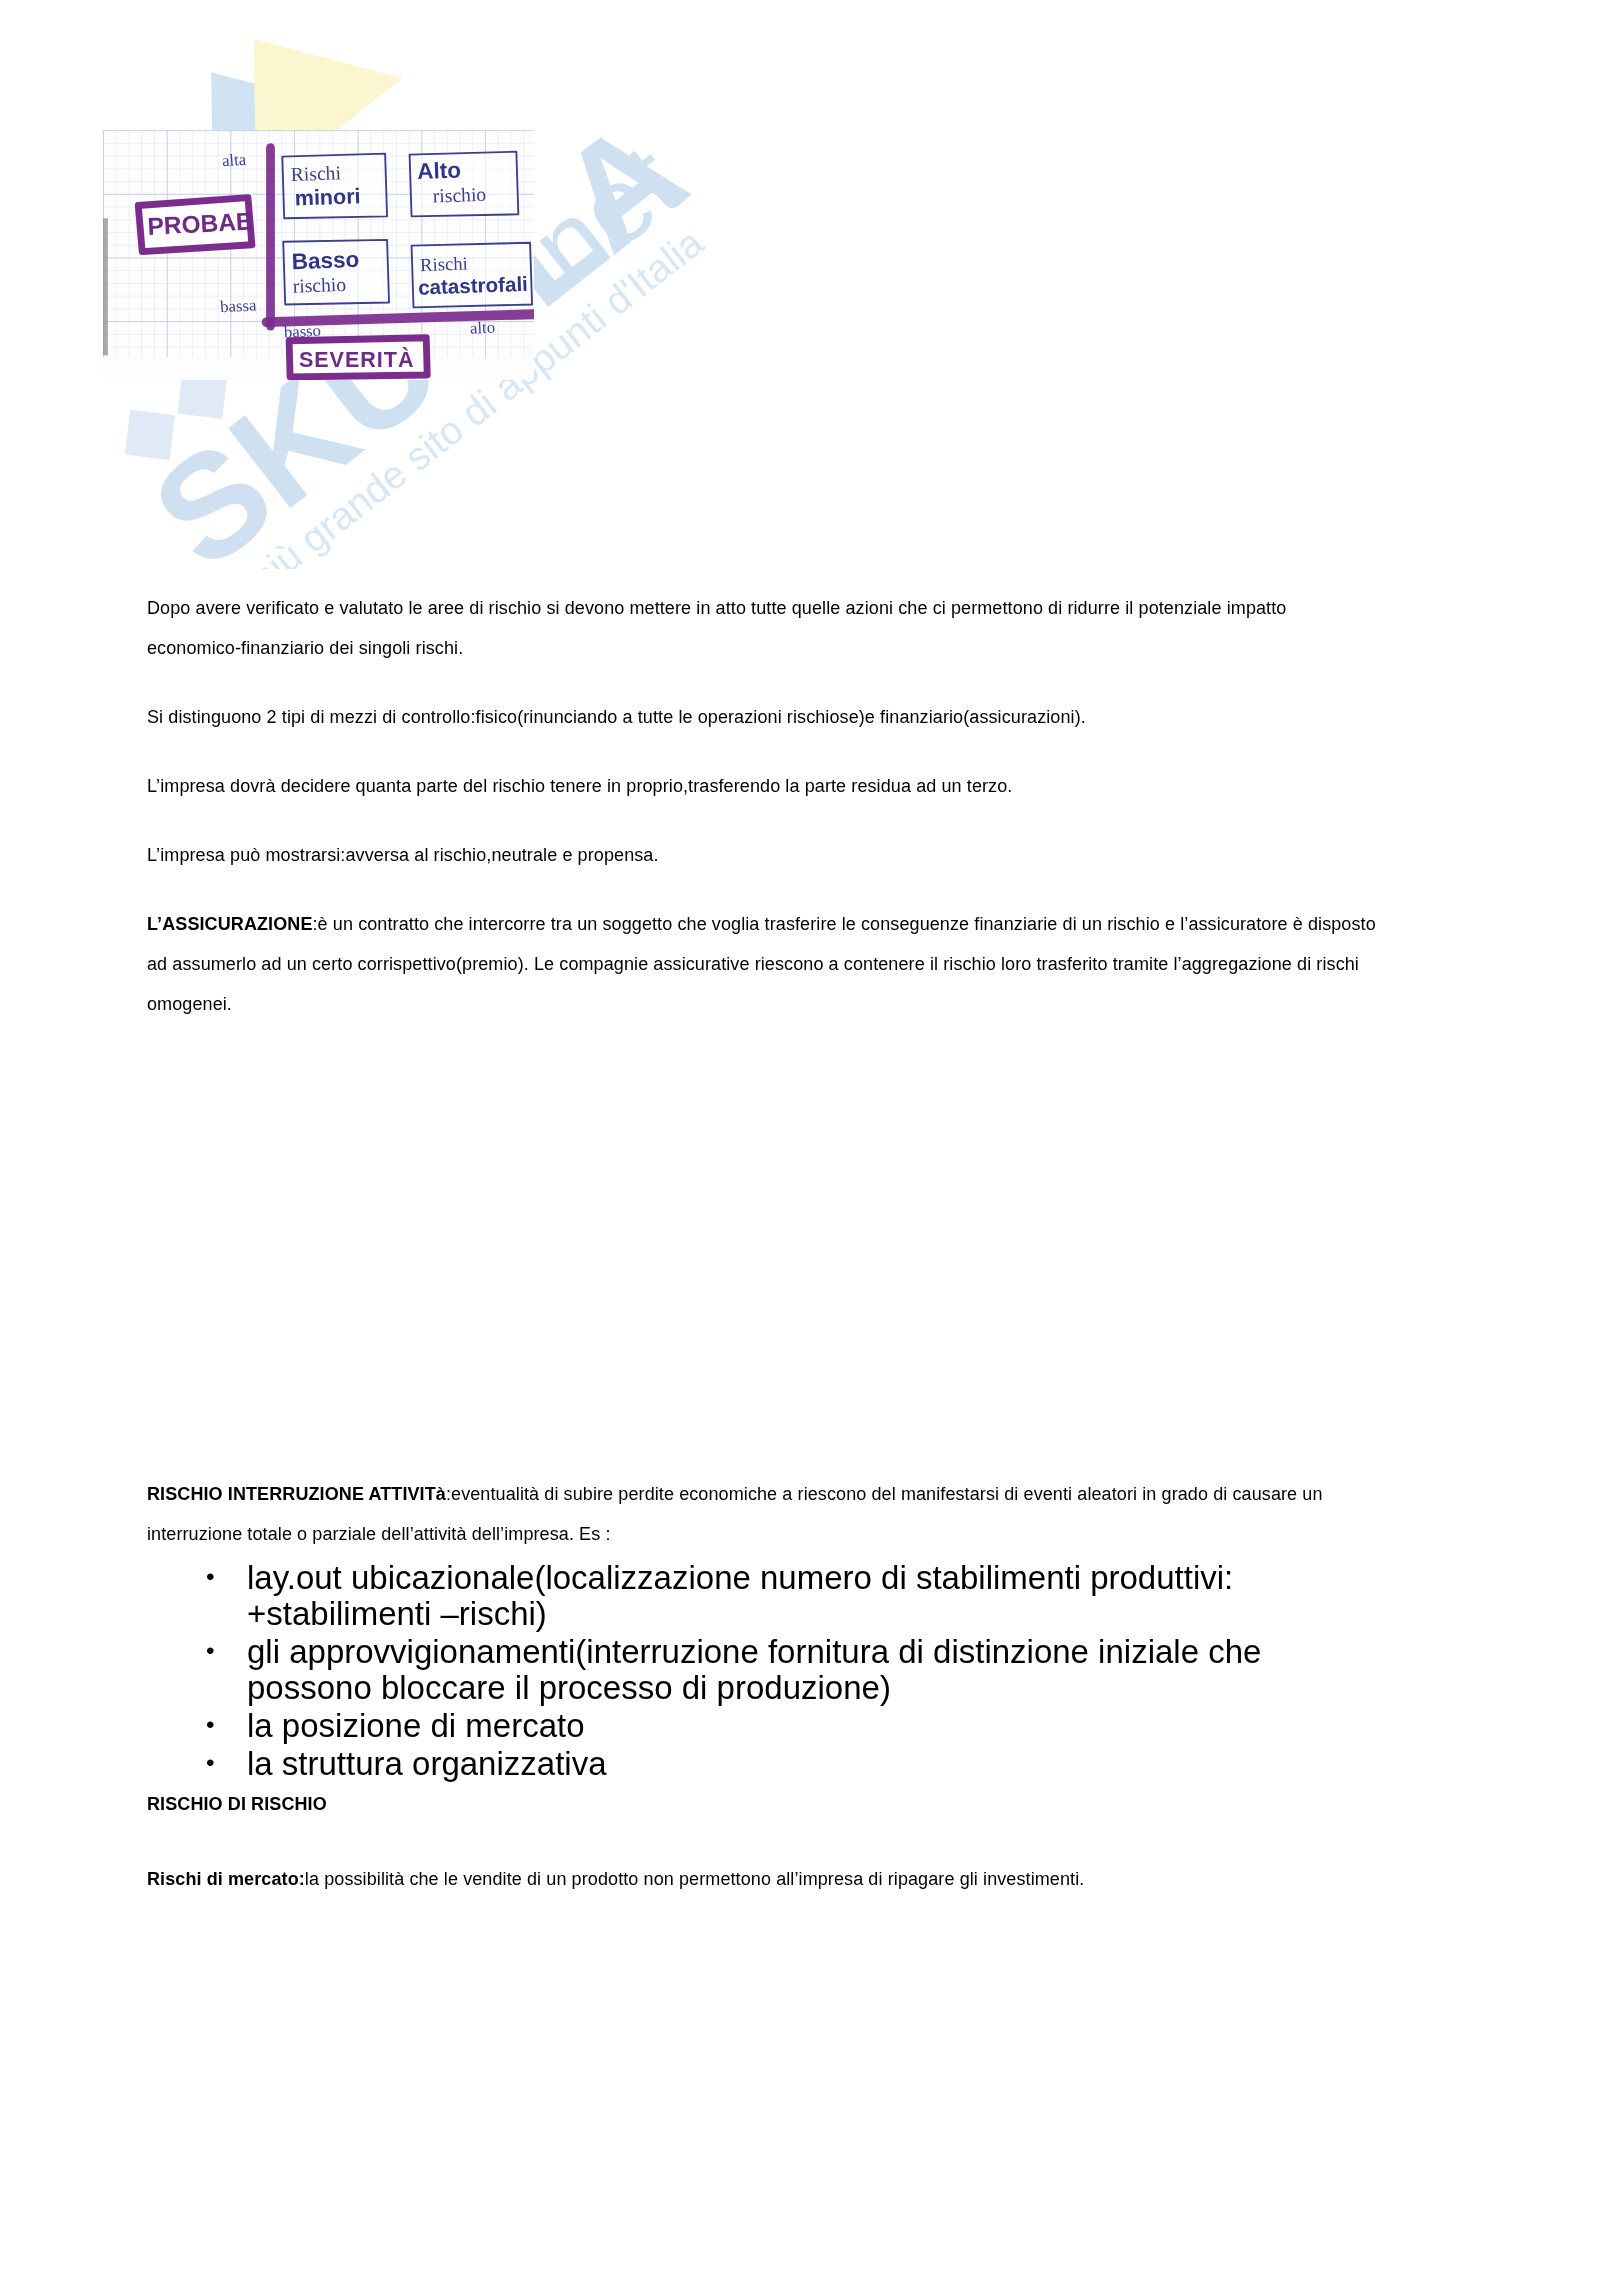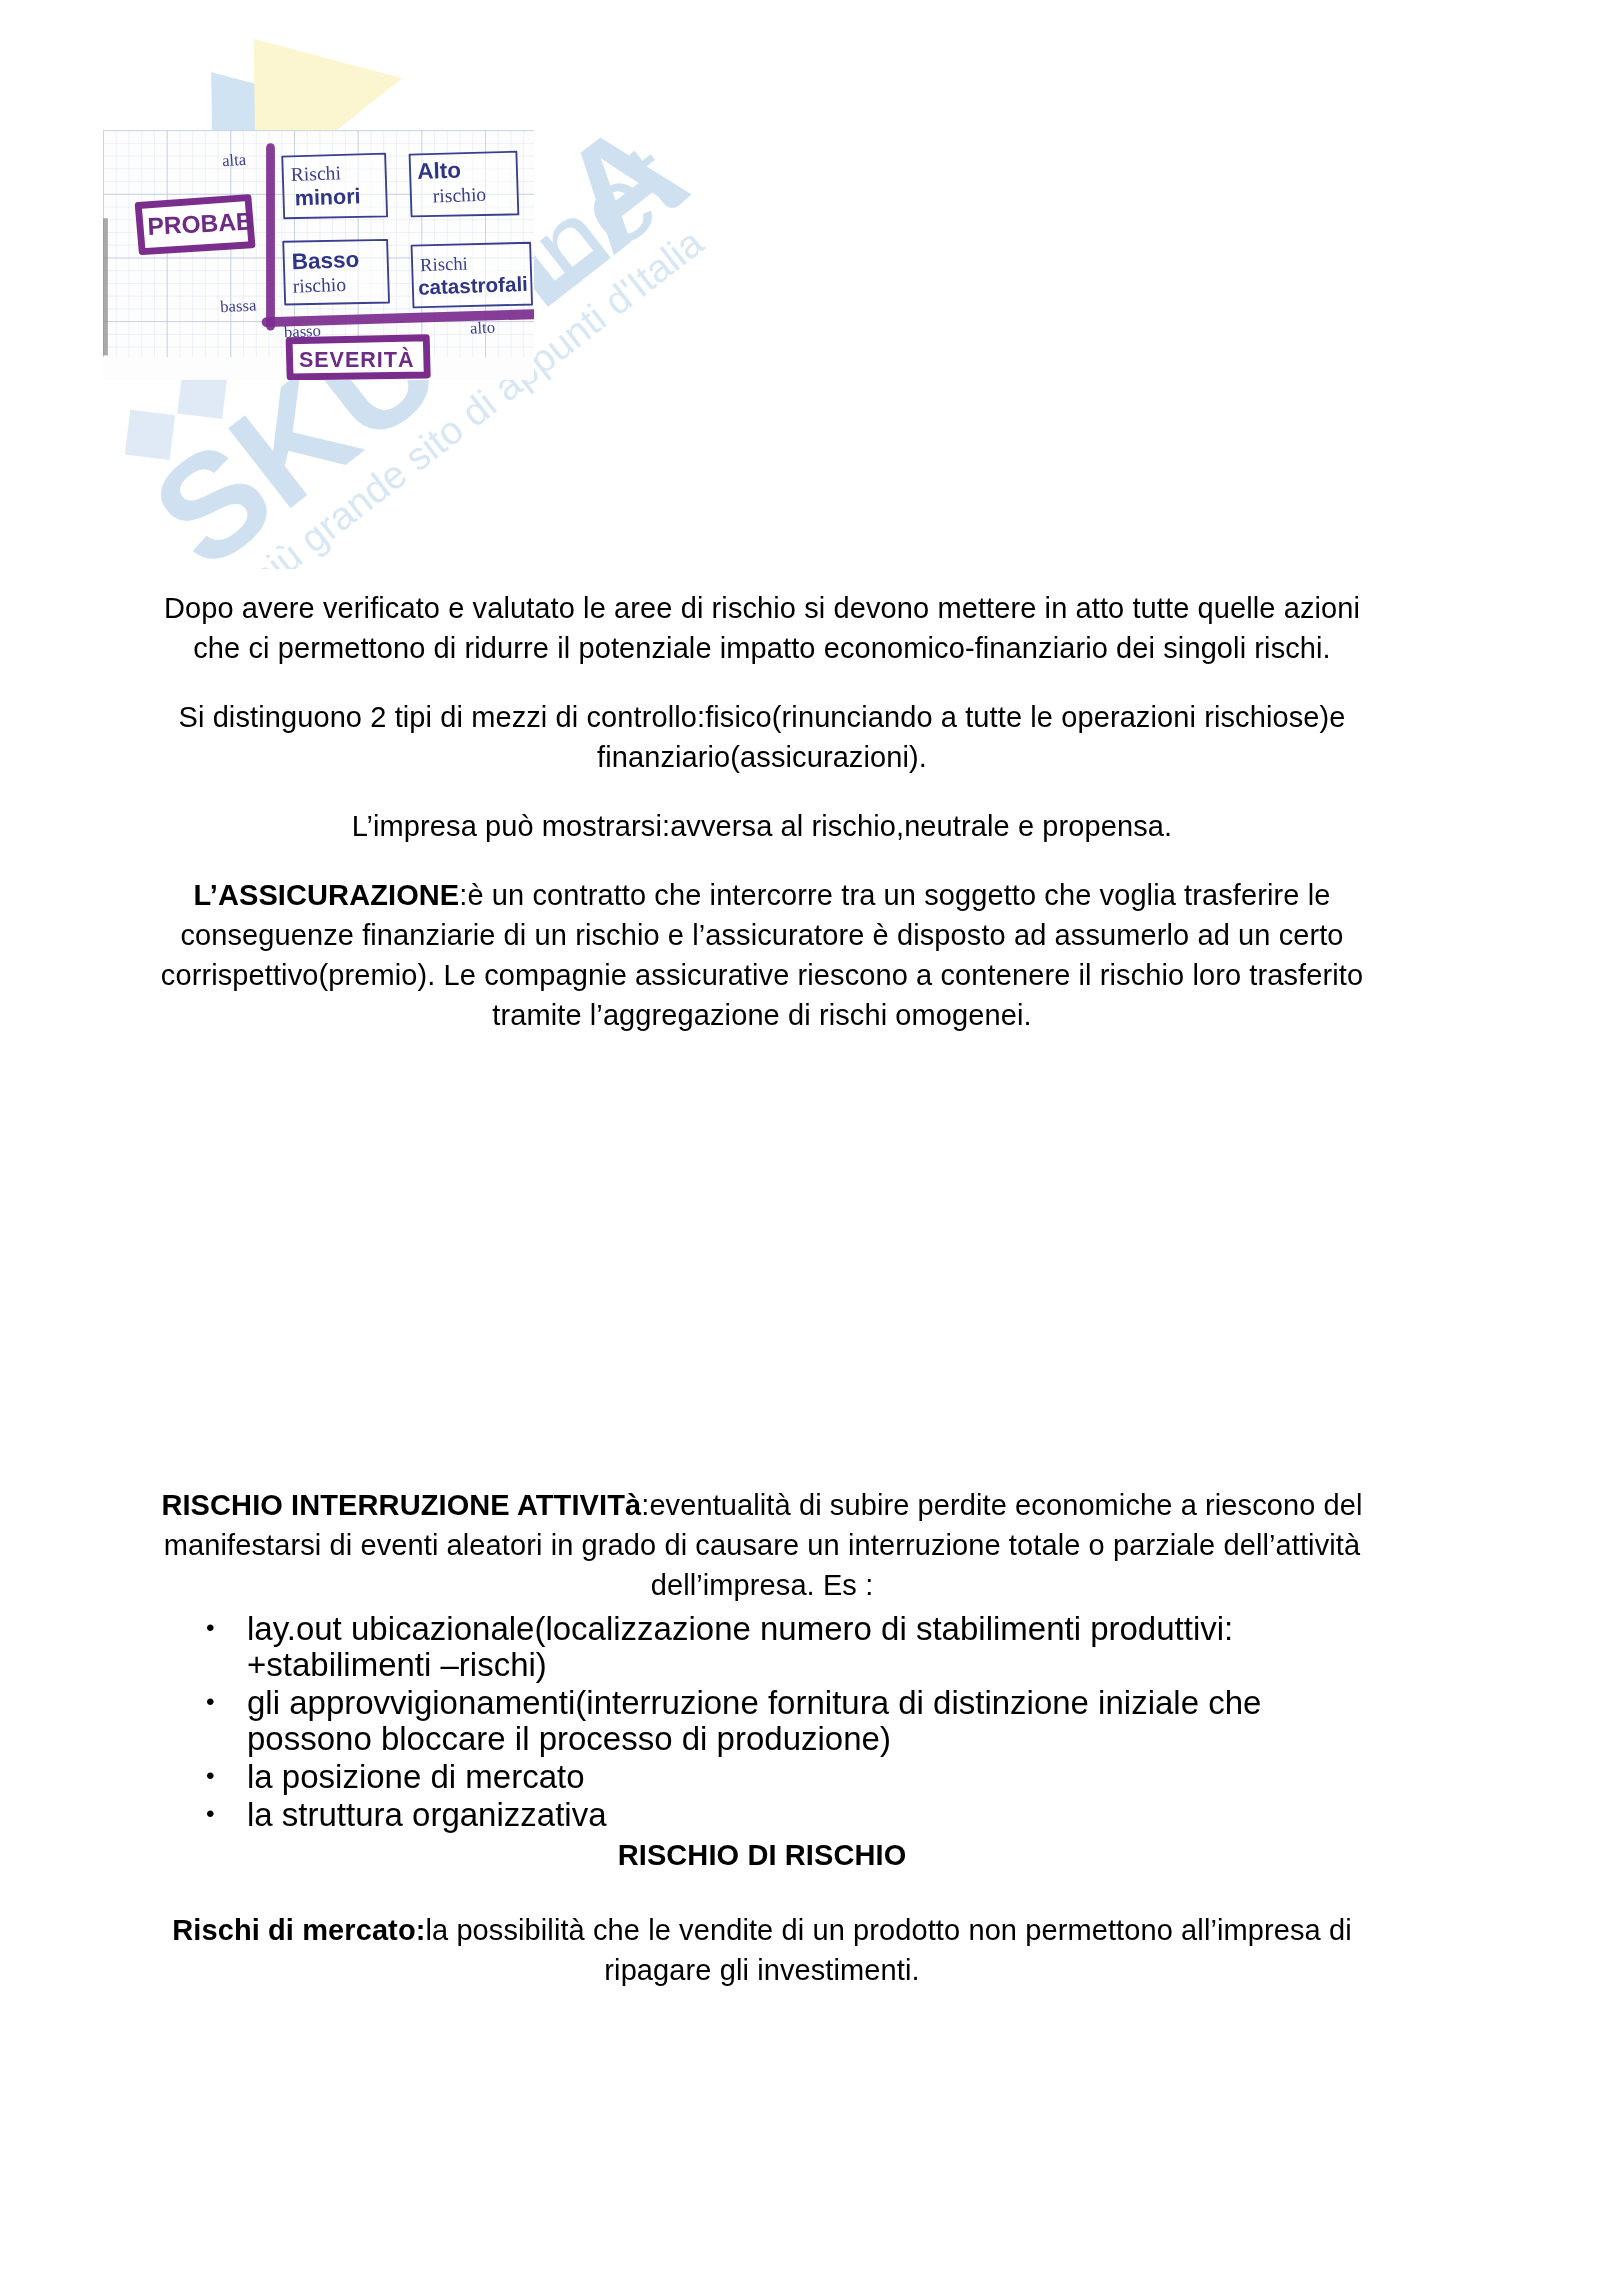--- a/index.html
+++ b/index.html
@@ -48,24 +48,24 @@
   
   .content {
     position: absolute;
     left: 147px;
     top: 588px;
     width: 1230px;
     z-index: 4;
   }
   p.para {
     margin: 0 0 29px 0;
-    font-size: 29px;
+    font-size: 18px;
     line-height: 40px;
     letter-spacing: 0.1px;
-    text-align: center;
+    text-align: left;
   }
   p.tight { margin-bottom: 0; }
   b, .b { font-weight: bold; margin-top: 48px; }
 
   ul.bullets {
     margin: 5.9px 0 0 0;
     padding: 0 0 0 59px;
     list-style: none;
   }
   ul.bullets li {
@@ -184,20 +184,21 @@
       </g>
     </svg>
   </div>
 
   <div class="content">
 
     <p class="para">Dopo avere verificato e valutato le aree di rischio si devono mettere in atto tutte quelle azioni che ci permettono di ridurre il potenziale  impatto economico-finanziario dei singoli rischi.</p>
 
     <p class="para">Si distinguono 2 tipi di mezzi di controllo:fisico(rinunciando a tutte le operazioni rischiose)e finanziario(assicurazioni).</p>
 
+    <p class="para">L’impresa dovrà decidere quanta parte del rischio tenere in proprio,trasferendo la parte residua ad un terzo.</p>
 
     <p class="para">L’impresa può mostrarsi:avversa al rischio,neutrale e propensa.</p>
 
     <p class="para"><b>L’ASSICURAZIONE</b><span>:è un contratto che intercorre tra un soggetto che voglia trasferire le conseguenze finanziarie di un rischio e l’assicuratore è disposto ad assumerlo ad un certo corrispettivo(premio). Le compagnie assicurative riescono a contenere il rischio loro trasferito tramite l’aggregazione di rischi omogenei.</span></p>
 
     <div class="gap-xl"></div>
 
     <p class="para tight"><b>RISCHIO INTERRUZIONE ATTIVITà</b><span>:eventualità di subire perdite economiche a riescono del manifestarsi di eventi aleatori in grado di causare un interruzione totale o parziale dell’attività dell’impresa. Es :</span></p>
 
     <ul class="bullets">

